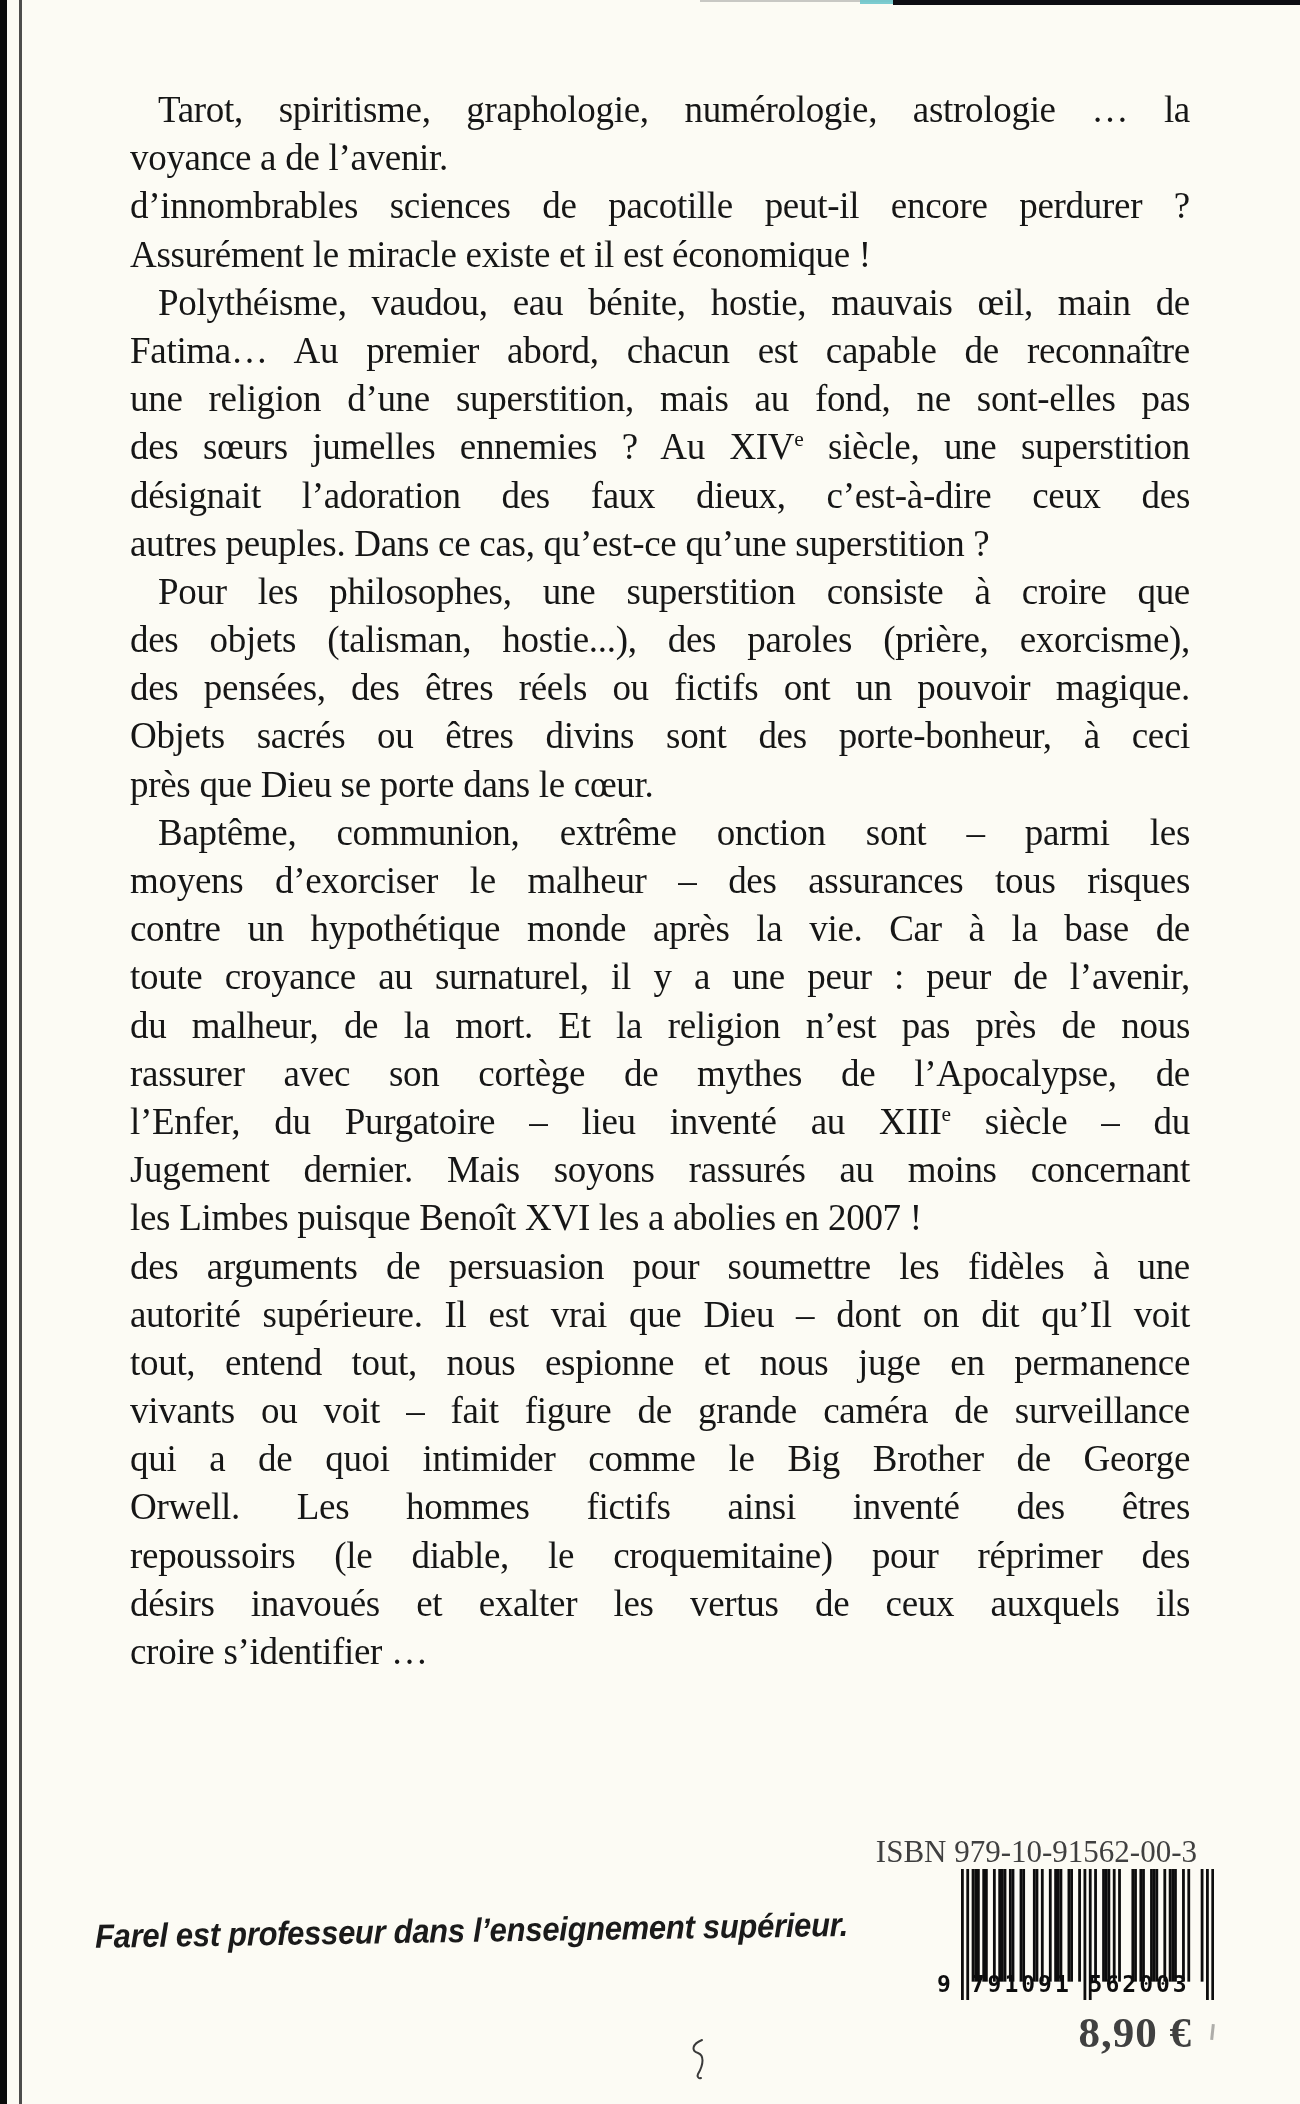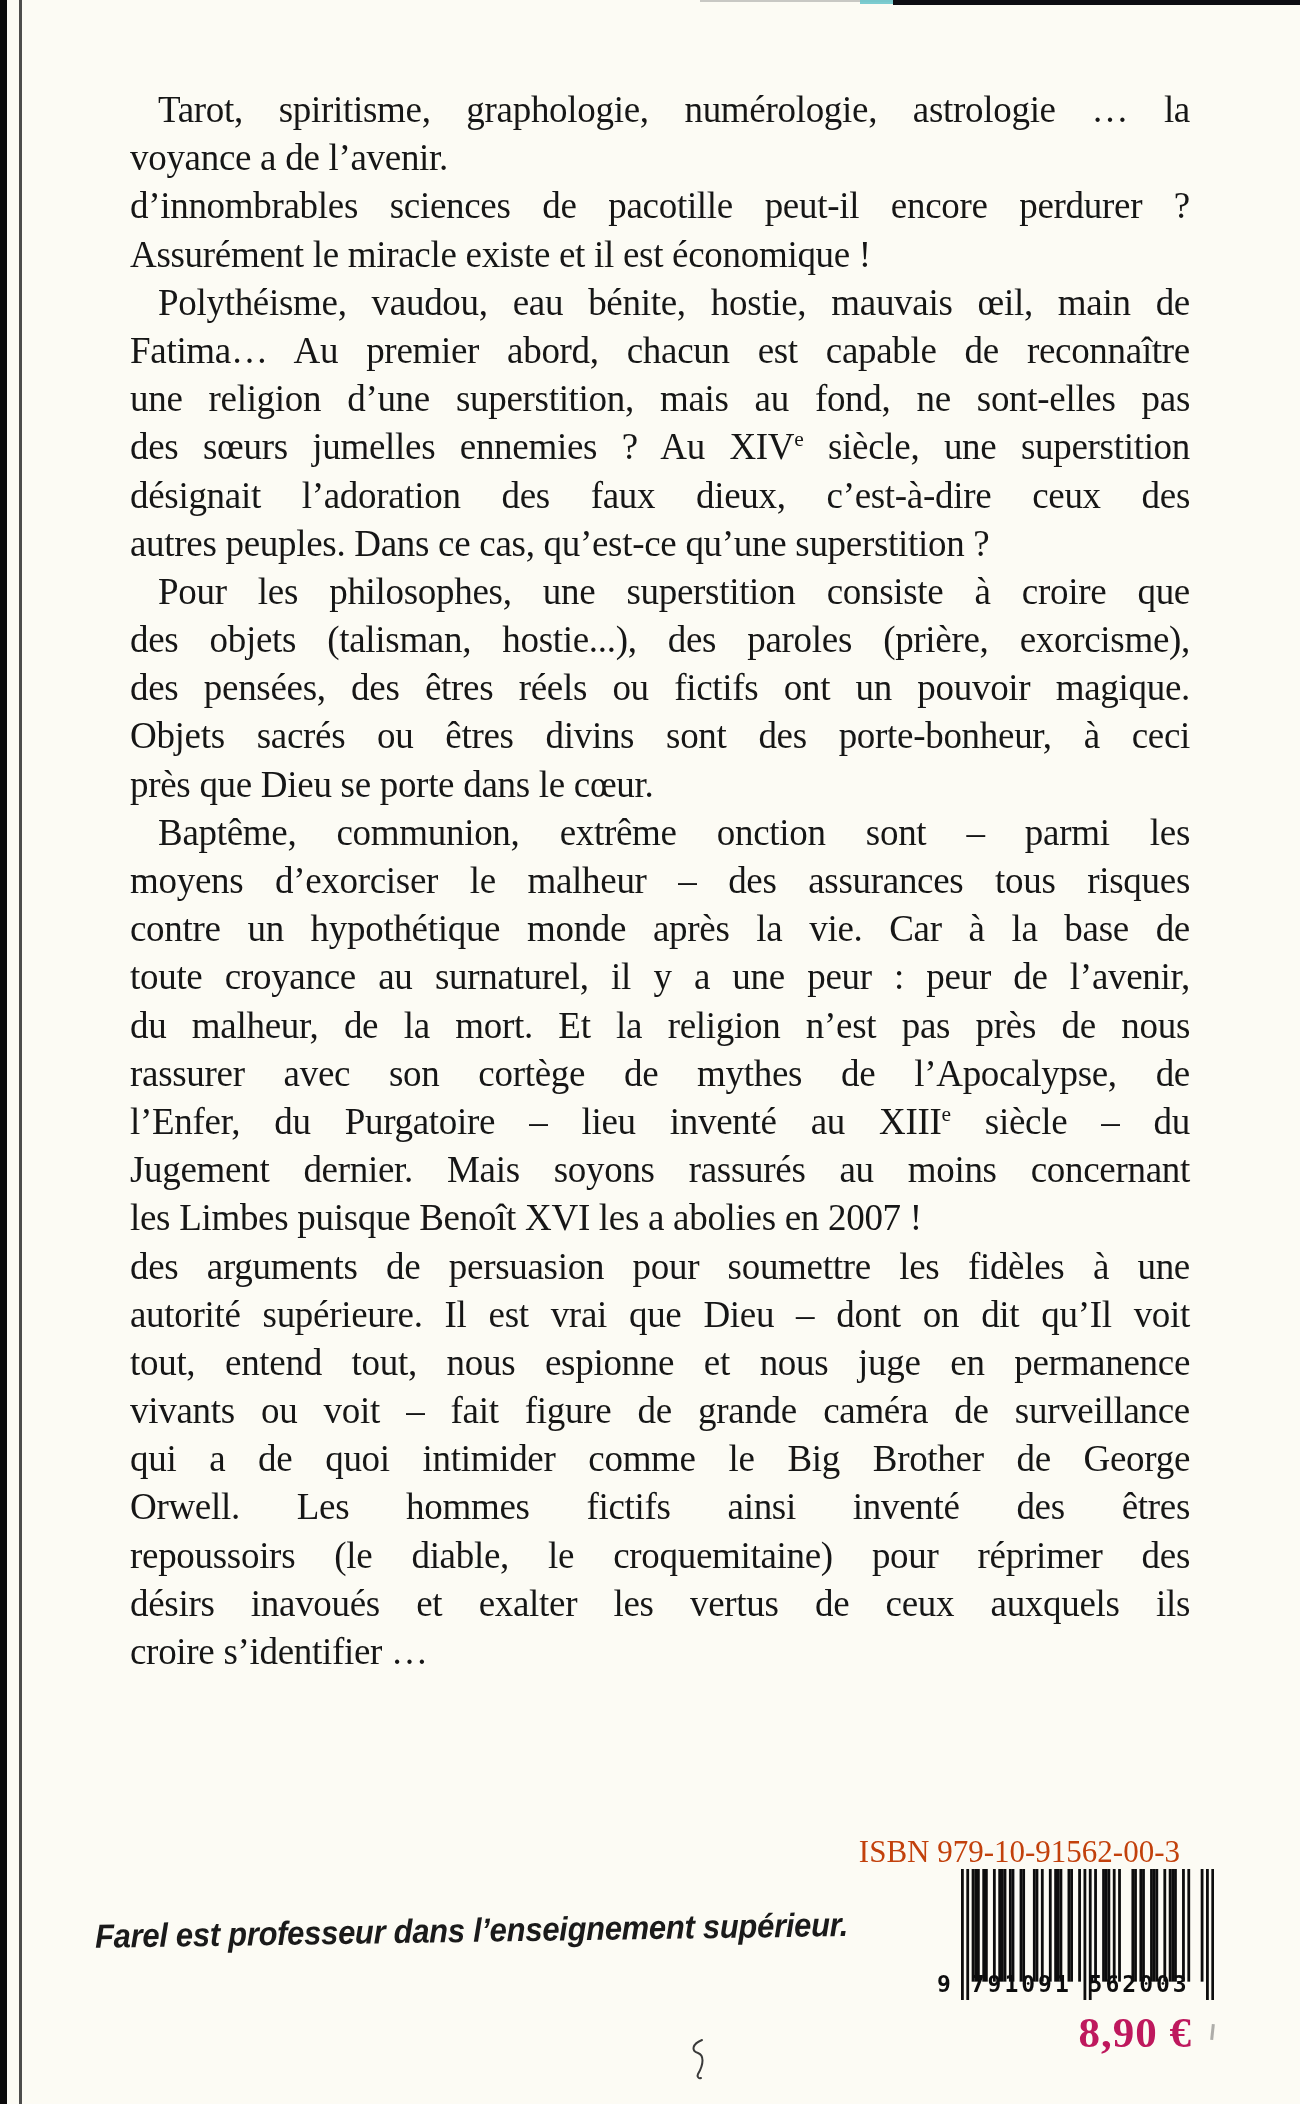--- a/index.html
+++ b/index.html
@@ -24,40 +24,40 @@
     position:absolute;left:130px;top:86px;width:1060px;
     font-size:37px;line-height:48.2px;letter-spacing:-0.3px;
   }
   .ln{text-align:justify;text-align-last:justify;height:48.2px;}
   .ln.last{text-align-last:left;}
   .ln.ind{padding-left:28px;}
   .it{font-style:italic;}
   .sup{font-size:0.58em;vertical-align:super;line-height:0;}
 
   
-  .isbn{position:absolute;top:1834px;right:120px;font-size:31px;letter-spacing:0px;color:#c2410c;}
+  .isbn{position:absolute;top:1834px;right:103px;font-size:31px;letter-spacing:0px;color:#404040;}
   .barcode{position:absolute;left:961px;top:1869px;width:260px;height:131px;}
   .barcode svg{display:block;width:253px;height:131px;}
   .barcode-digits{
     position:absolute;left:-24px;top:102px;width:300px;
     font-family:"DejaVu Sans Mono", monospace;
     font-size:23px;font-weight:bold;letter-spacing:3px;color:#0d0d0d;
     white-space:pre;
   }
   .author{
     position:absolute;left:95px;top:1919px;
     font-family:"Liberation Sans", sans-serif;
     font-style:italic;font-weight:600;
     font-size:31px;letter-spacing:-0.3px;color:#1a1a1a;
     transform:rotate(-0.9deg) scaleY(1.08);
     transform-origin:left center;
   }
   .price{
     position:absolute;top:2008px;right:108px;
-    font-weight:bold;font-size:43px;letter-spacing:1px;color:#be185d;
+    font-weight:bold;font-size:43px;letter-spacing:1px;color:#404040;
   }
   .squiggle{position:absolute;left:688px;top:2038px;}
   .tick-mark{position:absolute;left:1211px;top:2024px;width:3px;height:16px;background:#9a9a96;opacity:.8;transform:rotate(6deg);}
 </style>
 </head>
 <body>
 
 <div class="page">
 
   <div class="spine-strip"></div>

